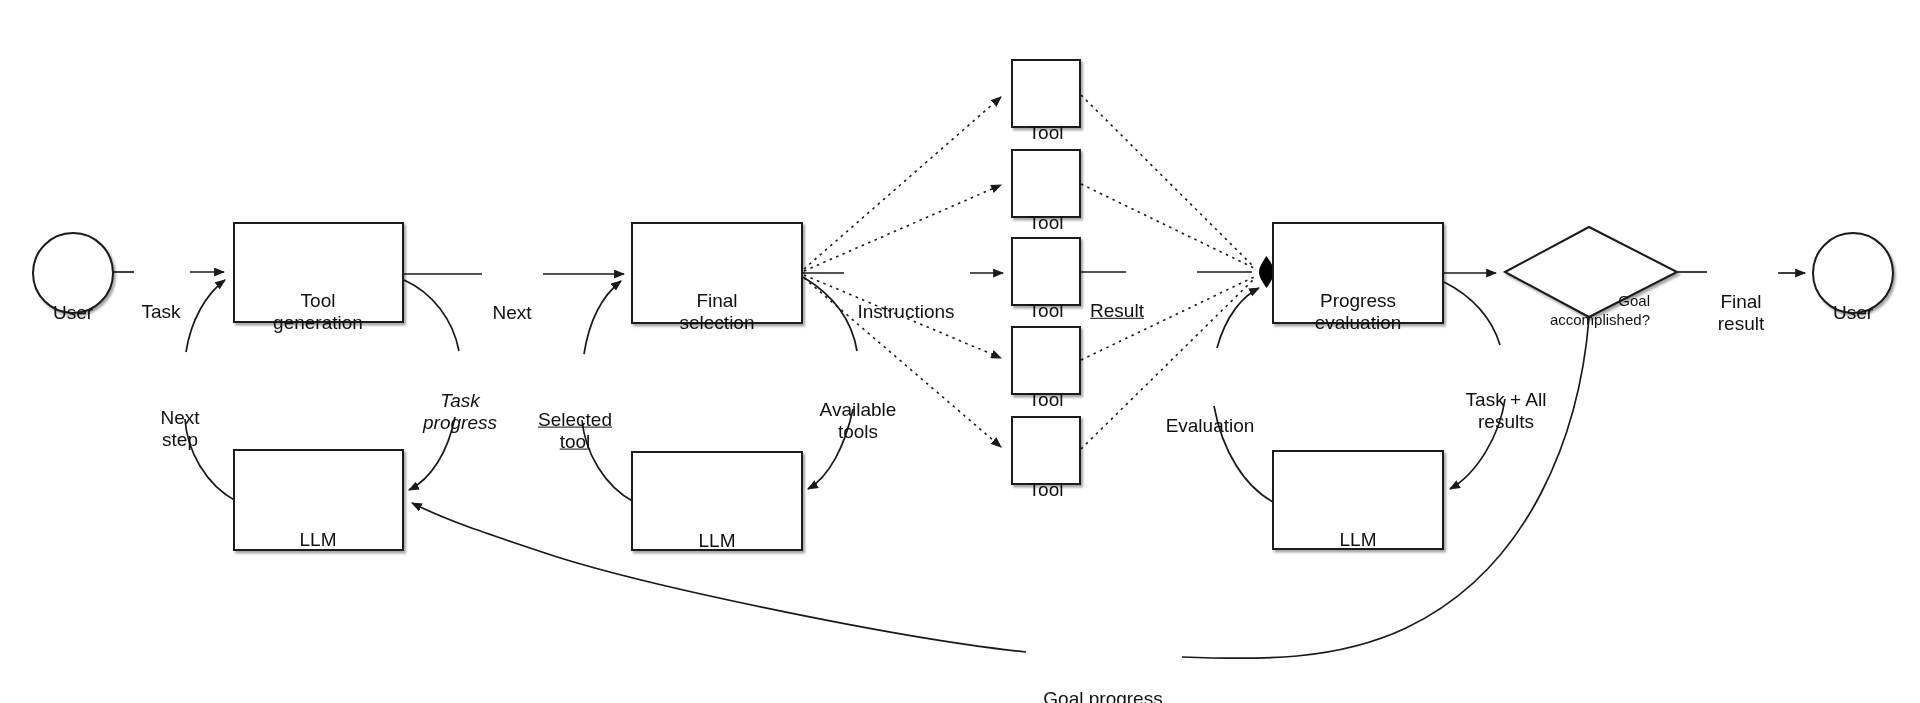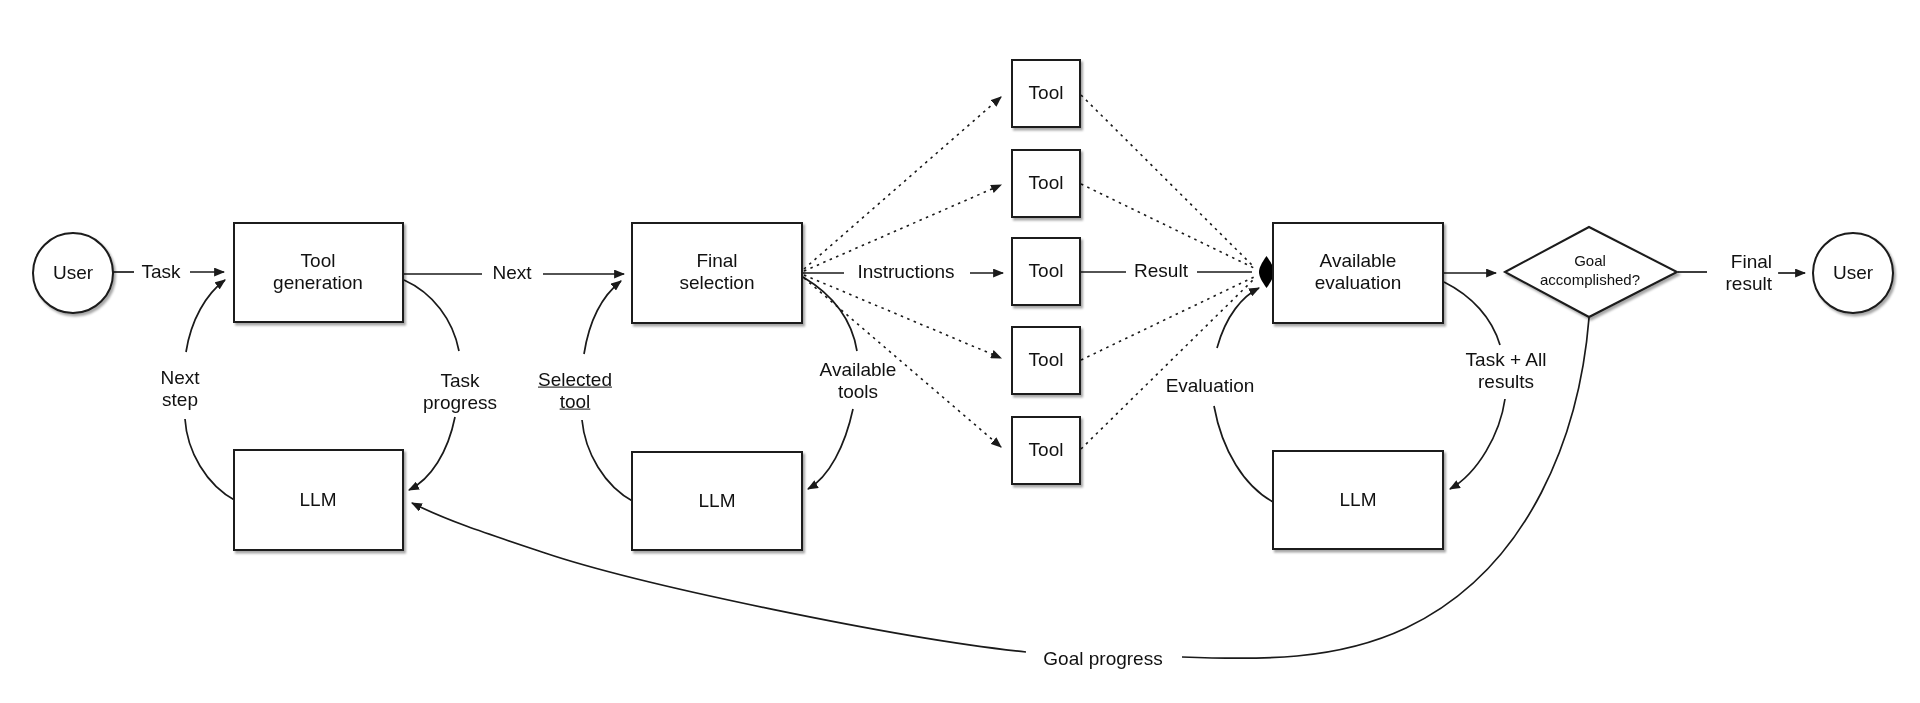--- a/index.html
+++ b/index.html
@@ -13,23 +13,24 @@
   }
   .wires{position:absolute;left:0;top:0;width:1920px;height:703px;}
   .lbl{
     position:absolute;
     transform:translate(-50%,-50%);
     text-align:center;
     font-size:19px;
     line-height:1.18;
     color:#111111;
     white-space:normal;
+    margin-top:40px;
   }
   .node-lbl{font-size:19px;}
-  .diamond-lbl{font-size:15px;line-height:1.25;}
+  .diamond-lbl{font-size:15px;line-height:1.25;text-align:right;}
 </style>
 </head>
 <body>
 
 <div class="canvas">
 
   <svg class="wires" viewBox="0 0 1920 703">
     <defs>
       <marker id="arw" viewBox="0 0 10 8" refX="9" refY="4" markerWidth="11" markerHeight="9" orient="auto" markerUnits="userSpaceOnUse">
         <path d="M0 0 L10 4 L0 8 Z" fill="#1a1a1a"></path>
@@ -109,31 +110,31 @@
   <div class="lbl node-lbl" style="left:73px;top:273px;">User</div>
   <div class="lbl node-lbl" style="left:318px;top:272px;width:120px;">Tool generation</div>
   <div class="lbl node-lbl" style="left:717px;top:272px;width:100px;">Final selection</div>
   <div class="lbl node-lbl" style="left:318px;top:500px;">LLM</div>
   <div class="lbl node-lbl" style="left:717px;top:501px;">LLM</div>
   <div class="lbl node-lbl" style="left:1046px;top:93px;">Tool</div>
   <div class="lbl node-lbl" style="left:1046px;top:183px;">Tool</div>
   <div class="lbl node-lbl" style="left:1046px;top:271px;">Tool</div>
   <div class="lbl node-lbl" style="left:1046px;top:360px;">Tool</div>
   <div class="lbl node-lbl" style="left:1046px;top:450px;">Tool</div>
-  <div class="lbl node-lbl" style="left:1358px;top:272px;width:110px;">Available evaluation</div>
+  <div class="lbl node-lbl" style="left:1358px;top:272px;width:110px;">Progress evaluation</div>
   <div class="lbl node-lbl" style="left:1358px;top:500px;">LLM</div>
   <div class="lbl diamond-lbl" style="left:1590px;top:271px;width:120px;">Goal accomplished?</div>
   <div class="lbl node-lbl" style="left:1853px;top:273px;">User</div>
 
   <div class="lbl" style="left:161px;top:272px;text-align:center;">Task</div>
   <div class="lbl" style="left:512px;top:273px;">Next</div>
   <div class="lbl" style="left:906px;top:272px;">Instructions</div>
-  <div class="lbl" style="left:1161px;top:271px;">Result</div>
-  <div class="lbl" style="left:1741px;top:273px;width:62px;text-align:right;">Final result</div>
+  <div class="lbl" style="left:1117px;top:271px;text-decoration:underline;">Result</div>
+  <div class="lbl" style="left:1741px;top:273px;width:62px;">Final result</div>
   <div class="lbl" style="left:180px;top:389px;width:56px;">Next step</div>
-  <div class="lbl" style="left:460px;top:392px;width:88px;">Task progress</div>
+  <div class="lbl" style="left:460px;top:372px;width:88px;font-style:italic;">Task progress</div>
   <div class="lbl" style="left:575px;top:391px;width:90px;text-decoration:underline;">Selected tool</div>
   <div class="lbl" style="left:858px;top:381px;width:92px;">Available tools</div>
   <div class="lbl" style="left:1210px;top:386px;">Evaluation</div>
   <div class="lbl" style="left:1506px;top:371px;width:90px;">Task + All results</div>
   <div class="lbl" style="left:1103px;top:659px;">Goal progress</div>
 
 </div>
 
 </body></html>

